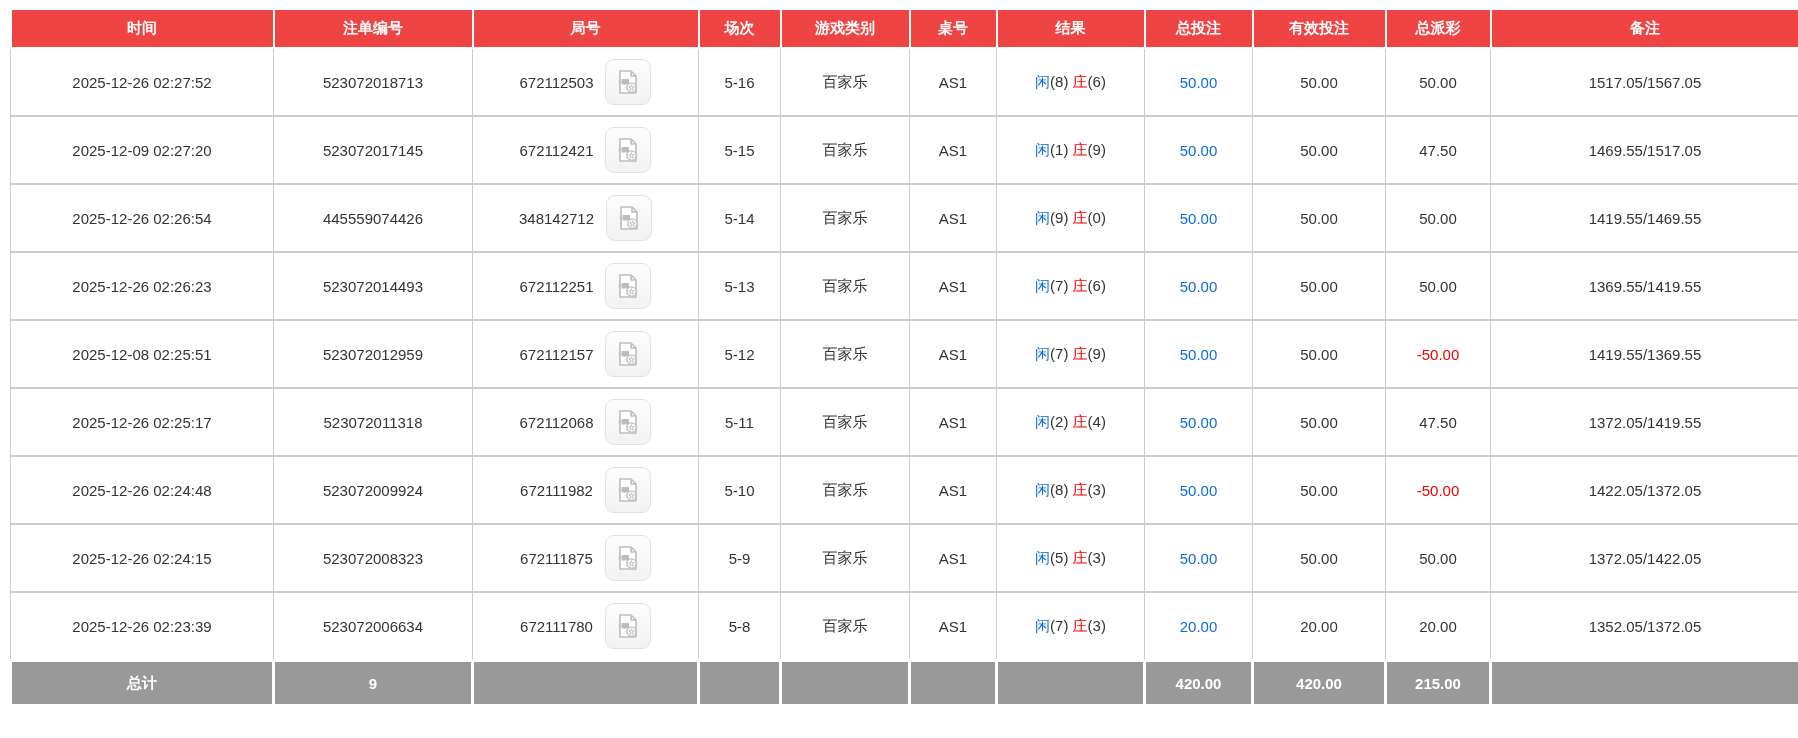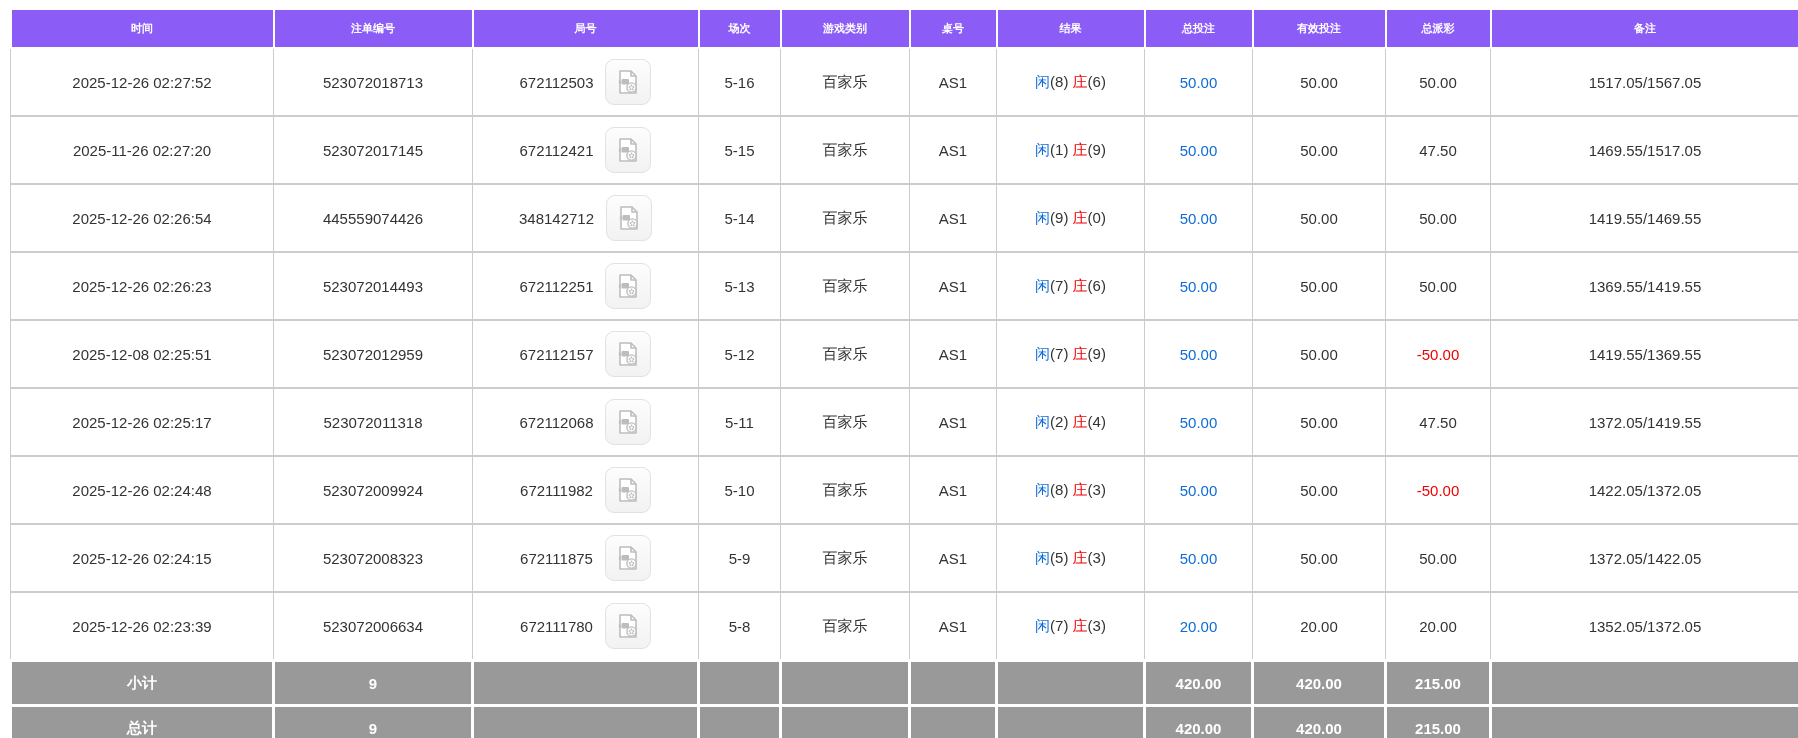--- a/index.html
+++ b/index.html
@@ -24,23 +24,23 @@
   col.c-session { width: 82px; }
   col.c-game_type { width: 129px; }
   col.c-table_no { width: 87px; }
   col.c-result { width: 148px; }
   col.c-total_bet { width: 108px; }
   col.c-valid_bet { width: 133px; }
   col.c-payout { width: 105px; }
   col.c-remark { width: 309px; }
 
   thead th {
-    background: #8b5cf6;
+    background: #ef4444;
     color: #ffffff;
-    font-size: 11px;
+    font-size: 15px;
     font-weight: bold;
     height: 37px;
     text-align: center;
     vertical-align: middle;
     border: 2px solid #ffffff;
     padding: 0;
   }
   tbody td {
     background: #ffffff;
     color: #333333;
@@ -148,21 +148,21 @@
           <td>5-16</td>
           <td>百家乐</td>
           <td>AS1</td>
           <td><span class="player">闲</span><span class="score">(8)</span> <span class="banker">庄</span><span class="score">(6)</span></td>
           <td><span class="blue-link">50.00</span></td>
           <td>50.00</td>
           <td><span>50.00</span></td>
           <td>1517.05/1567.05</td>
         </tr>
         <tr>
-          <td>2025-11-26 02:27:20</td>
+          <td>2025-12-09 02:27:20</td>
           <td>523072017145</td>
           <td><span class="round-cell-inner">
               <span>672112421</span>
               <span class="video-btn">
                 <span style="display:inline-flex">
                   <svg width="28" height="28" viewBox="0 0 28 28" xmlns="http://www.w3.org/2000/svg">
                     <path d="M6 3 h11 l5 5 v17 h-16 z" fill="#ffffff" stroke="#bdbdbd" stroke-width="1.6" stroke-linejoin="round"></path>
                     <path d="M17 3 v5 h5" fill="none" stroke="#bdbdbd" stroke-width="1.6" stroke-linejoin="round"></path>
                     <rect x="7.5" y="11" width="7.5" height="5.5" rx="1" fill="#bdbdbd"></rect>
                     <path d="M7.5 13.7 l-2.6 -1.8 v4 l2.6 -1.8 z" fill="#bdbdbd"></path>
@@ -398,33 +398,20 @@
           <td>AS1</td>
           <td><span class="player">闲</span><span class="score">(7)</span> <span class="banker">庄</span><span class="score">(3)</span></td>
           <td><span class="blue-link">20.00</span></td>
           <td>20.00</td>
           <td><span>20.00</span></td>
           <td>1352.05/1372.05</td>
         </tr>
       </tbody>
     <tfoot>
         <tr>
-          <td>小计</td>
-          <td>9</td>
-          <td></td>
-          <td></td>
-          <td></td>
-          <td></td>
-          <td></td>
-          <td>420.00</td>
-          <td>420.00</td>
-          <td>215.00</td>
-          <td></td>
-        </tr>
-        <tr>
           <td>总计</td>
           <td>9</td>
           <td></td>
           <td></td>
           <td></td>
           <td></td>
           <td></td>
           <td>420.00</td>
           <td>420.00</td>
           <td>215.00</td>

